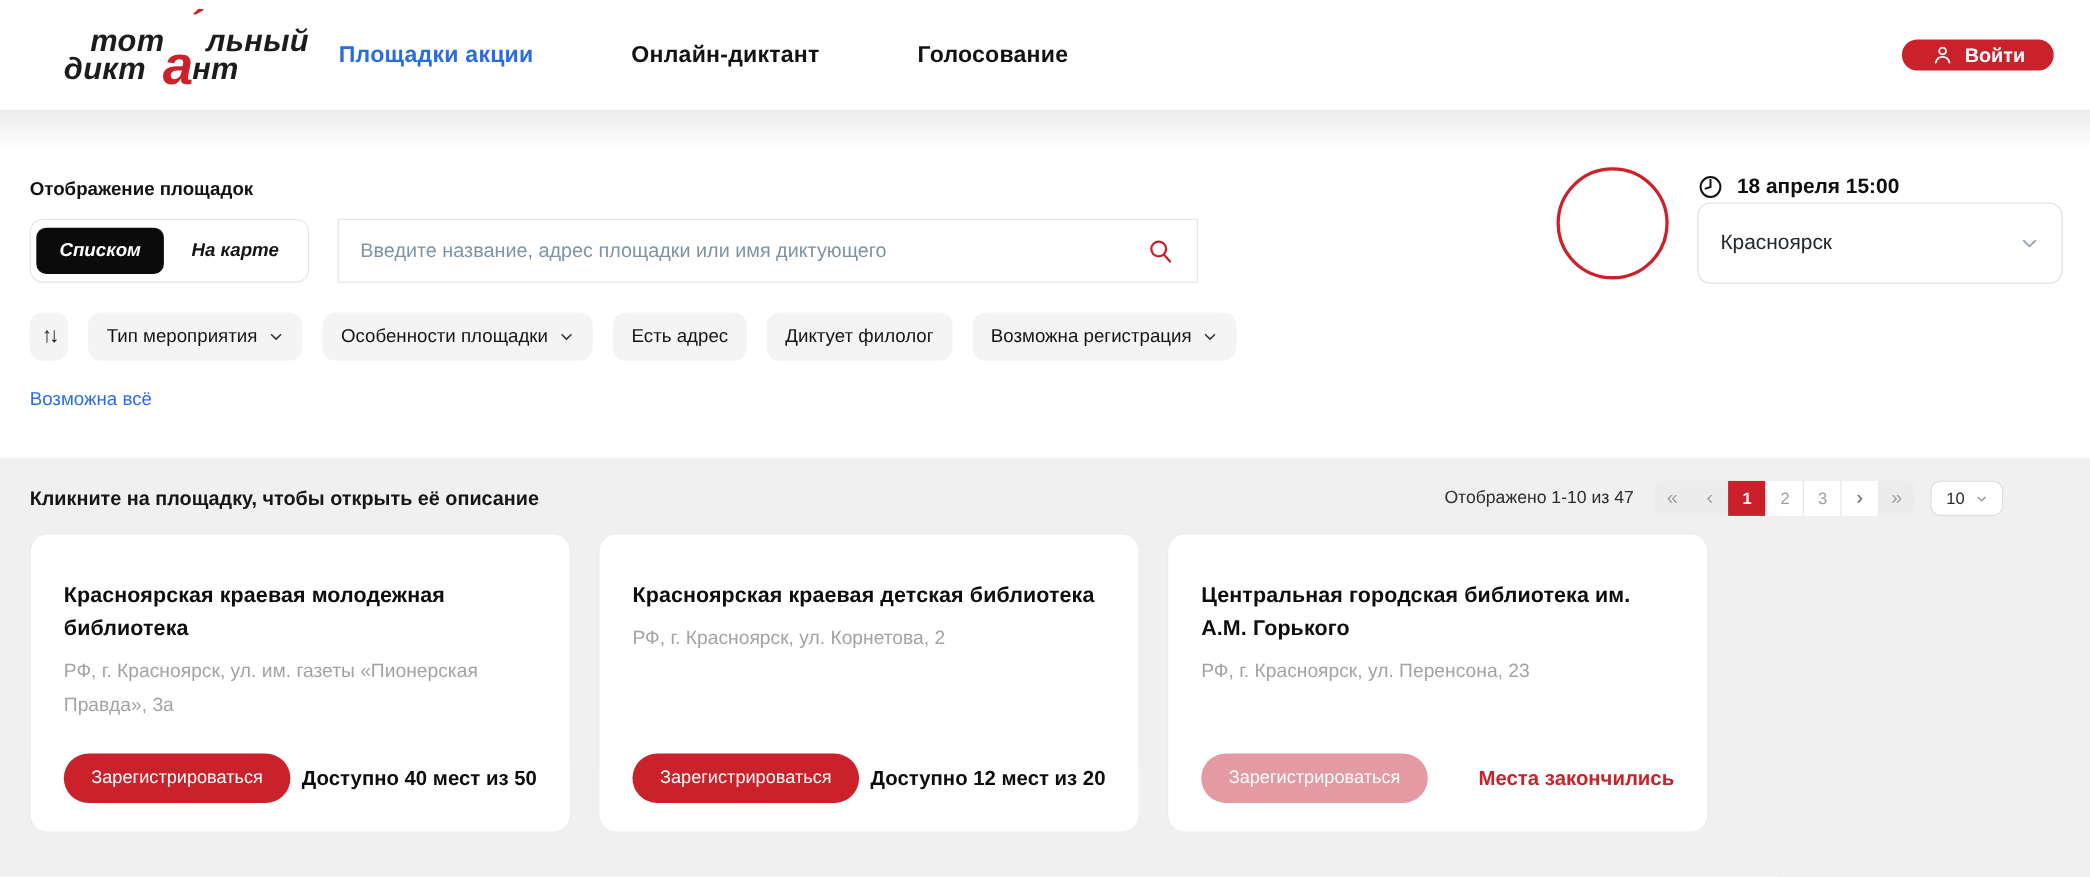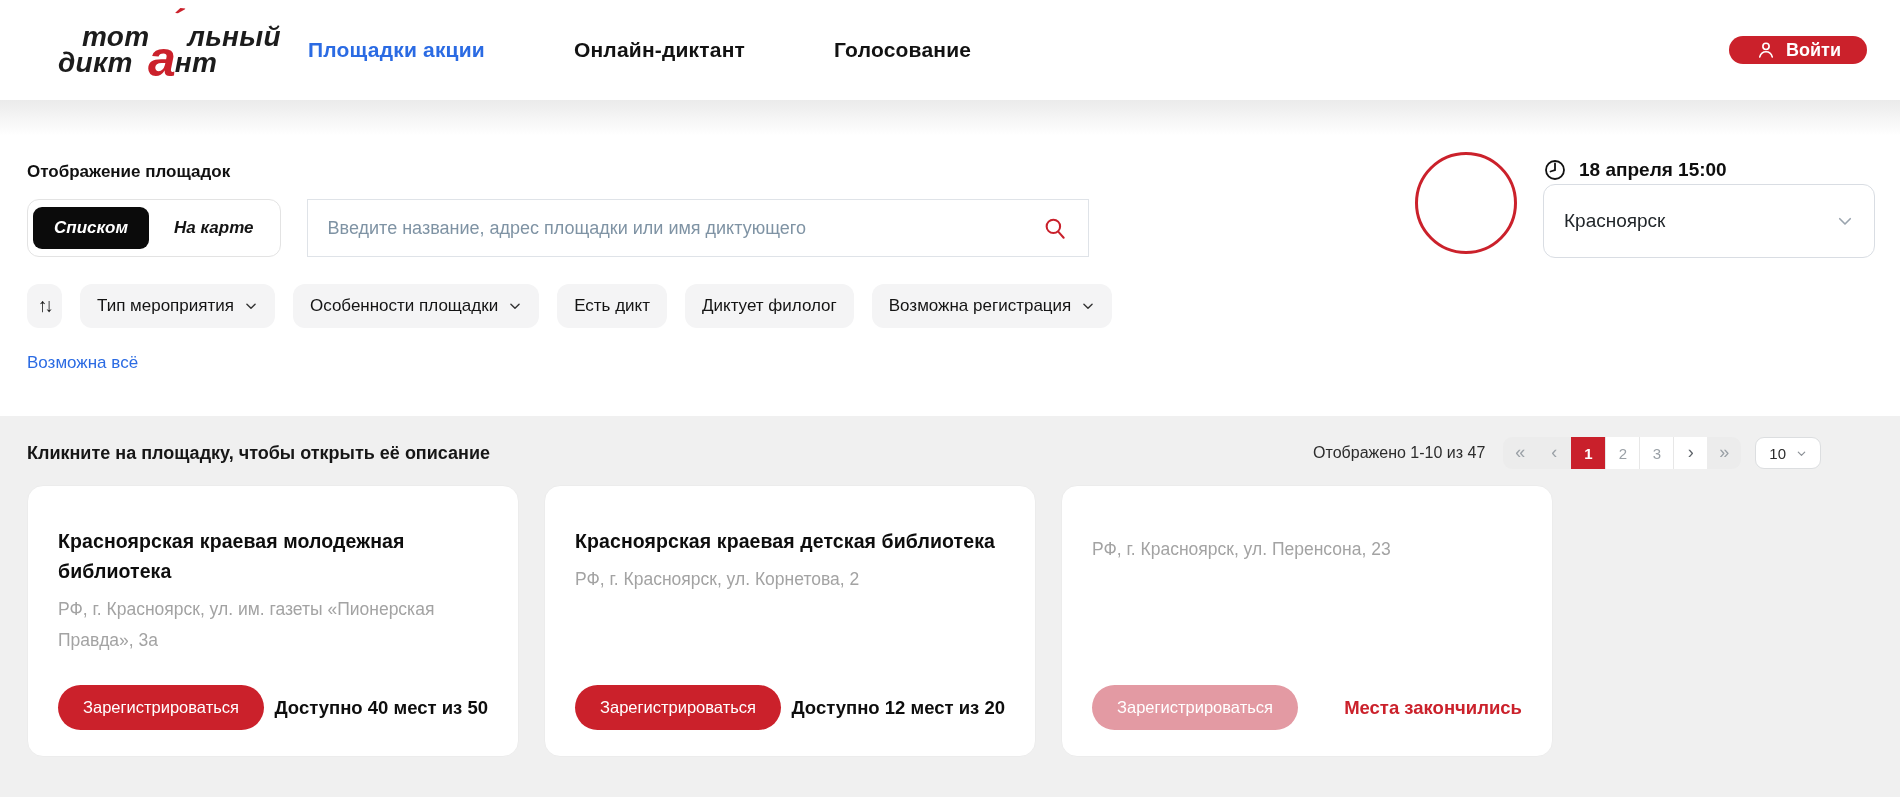--- a/index.html
+++ b/index.html
@@ -199,21 +199,21 @@
     </div>
     <div class="chip">
       <span>Особенности площадки</span>
       <span>
         <svg width="14" height="14" viewBox="0 0 24 24" fill="none" stroke="#333" stroke-width="2.4" stroke-linecap="round" stroke-linejoin="round">
             <polyline points="5 9 12 16 19 9"></polyline>
           </svg>
       </span>
     </div>
     <div class="chip">
-      <span>Есть дикт</span>
+      <span>Есть адрес</span>
     </div>
     <div class="chip">
       <span>Диктует филолог</span>
     </div>
     <div class="chip">
       <span>Возможна регистрация</span>
       <span>
         <svg width="14" height="14" viewBox="0 0 24 24" fill="none" stroke="#333" stroke-width="2.4" stroke-linecap="round" stroke-linejoin="round">
             <polyline points="5 9 12 16 19 9"></polyline>
           </svg>
@@ -260,20 +260,21 @@
     </div>
     <div class="card">
       <div class="card-title">Красноярская краевая детская библиотека</div>
       <div class="card-address">РФ, г. Красноярск, ул. Корнетова, 2</div>
       <div class="card-footer">
         <button class="reg-btn">Зарегистрироваться</button>
         <span class="seats">Доступно 12 мест из 20</span>
       </div>
     </div>
     <div class="card">
+      <div class="card-title">Центральная городская библиотека им. А.М. Горького</div>
       <div class="card-address">РФ, г. Красноярск, ул. Перенсона, 23</div>
       <div class="card-footer">
         <button class="reg-btn disabled">Зарегистрироваться</button>
         <span class="seats soldout">Места закончились</span>
       </div>
     </div>
   </div>
 </section>
 
 </body></html>

